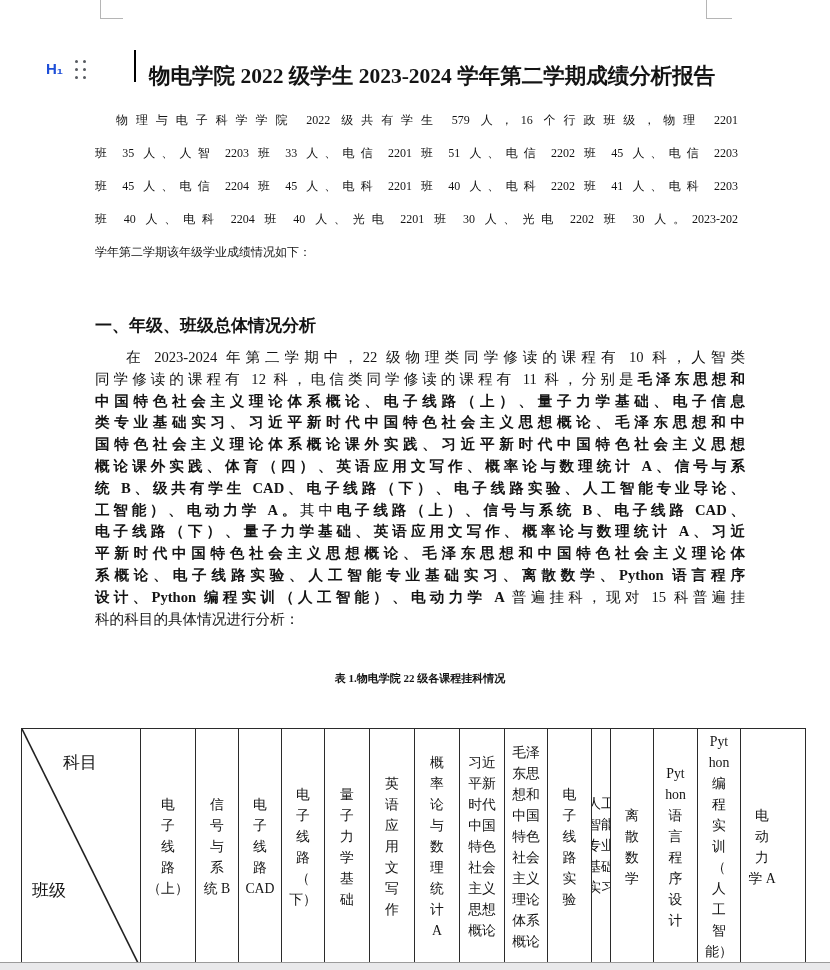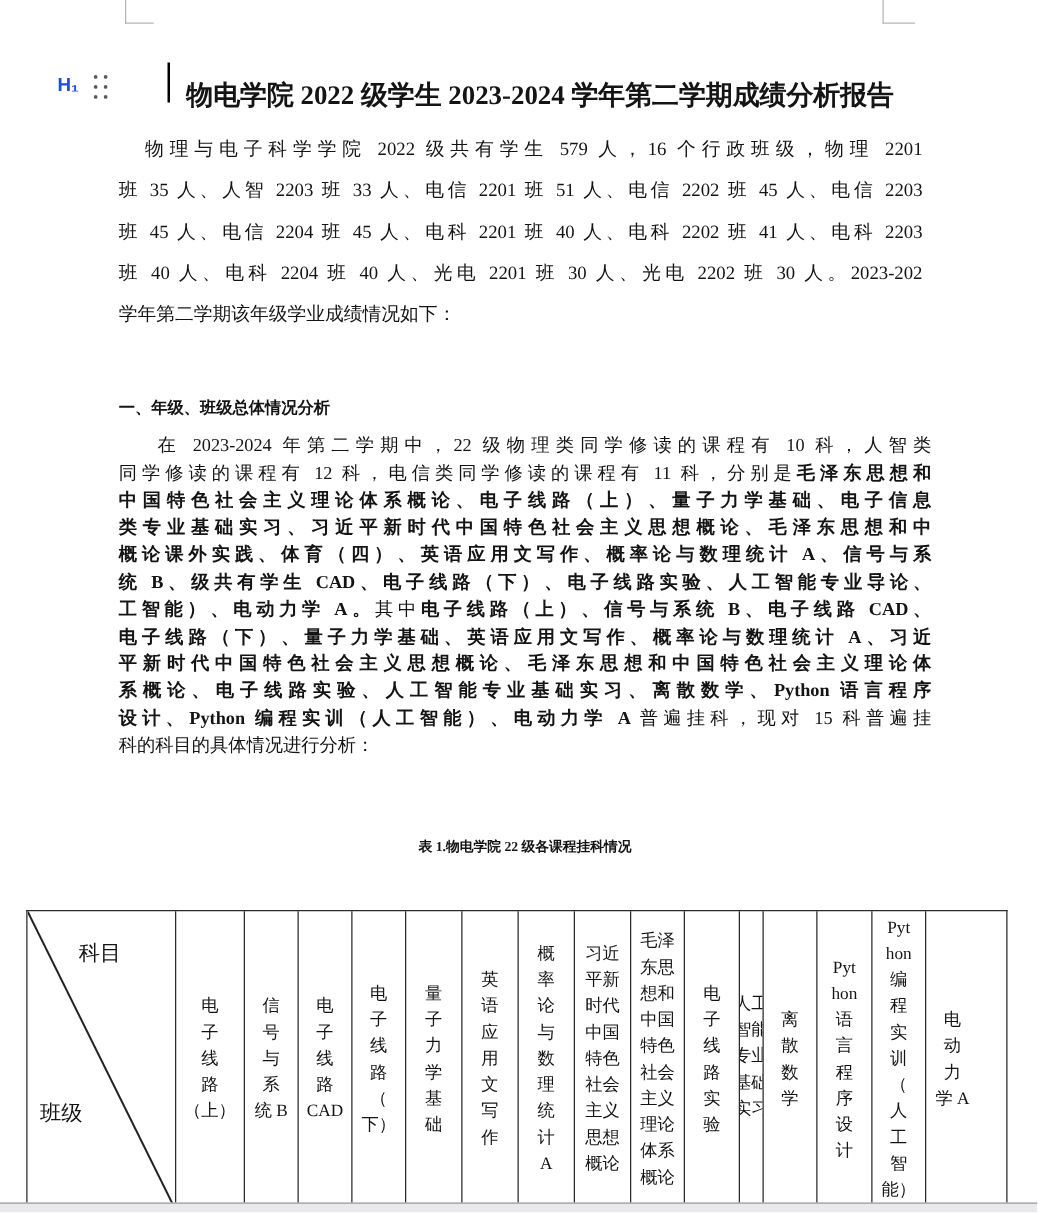--- a/index.html
+++ b/index.html
@@ -19,22 +19,22 @@
   }
   .drag-dots{position:absolute;left:75px;top:60px;display:grid;grid-template-columns:4px 4px;grid-auto-rows:4px;gap:4px;}
   .drag-dots i{width:3px;height:3px;border-radius:50%;background:#565a60;}
   .caret{position:absolute;left:134px;top:50px;width:2px;height:32px;background:#000;}
   
   .doc-title{
     position:absolute;left:137px;top:46px;width:620px;
     font-size:21.5px;font-weight:bold;line-height:36px;white-space:nowrap;
   }
   
-  .para1{position:absolute;left:95px;top:104px;width:643px;font-size:15px;line-height:33px;}
-  .sec-heading{position:absolute;left:95px;top:313px;width:650px;font-size:13px;font-weight:bold;line-height:26px;}
+  .para1{position:absolute;left:95px;top:104px;width:643px;font-size:12px;line-height:33px;}
+  .sec-heading{position:absolute;left:95px;top:313px;width:650px;font-size:17px;font-weight:bold;line-height:26px;}
   .para2{position:absolute;left:95px;top:347px;width:650px;font-size:14.6px;line-height:21.8px;}
   .jline{text-align:justify;text-align-last:justify;}
   .jline.last{text-align:last;text-align-last:left;}
   .jline.ind1{text-indent:21px;}
   .jline.ind2{text-indent:31px;}
   .jline b{font-weight:bold;}
   .tbl-caption{position:absolute;left:95px;top:666px;width:650px;text-align:center;font-size:11px;font-weight:bold;line-height:24px;}
   
   .grade-table{
     position:absolute;left:21px;top:728px;width:785px;height:236px;
@@ -82,20 +82,21 @@
     <div class="jline last">学年第二学期该年级学业成绩情况如下：</div>
   </div>
 
 <div class="sec-heading">一、年级、班级总体情况分析</div>
 
 <div class="para2">
     <div class="jline ind2"><span>在 2023-2024 年第二学期中，22 级物理类同学修读的课程有 10 科，人智类</span></div>
     <div class="jline"><span>同学修读的课程有 12 科，电信类同学修读的课程有 11 科，分别是</span><b>毛泽东思想和</b></div>
     <div class="jline"><b>中国特色社会主义理论体系概论、电子线路（上）、量子力学基础、电子信息</b></div>
     <div class="jline"><b>类专业基础实习、习近平新时代中国特色社会主义思想概论、毛泽东思想和中</b></div>
+    <div class="jline"><b>国特色社会主义理论体系概论课外实践、习近平新时代中国特色社会主义思想</b></div>
     <div class="jline"><b>概论课外实践、体育（四）、英语应用文写作、概率论与数理统计 A、信号与系</b></div>
     <div class="jline"><b>统 B、级共有学生 CAD、电子线路（下）、电子线路实验、人工智能专业导论、</b></div>
     <div class="jline"><b>工智能）、电动力学 A。</b><span>其中</span><b>电子线路（上）、信号与系统 B、电子线路 CAD、</b></div>
     <div class="jline"><b>电子线路（下）、量子力学基础、英语应用文写作、概率论与数理统计 A、习近</b></div>
     <div class="jline"><b>平新时代中国特色社会主义思想概论、毛泽东思想和中国特色社会主义理论体</b></div>
     <div class="jline"><b>系概论、电子线路实验、人工智能专业基础实习、离散数学、Python 语言程序</b></div>
     <div class="jline"><b>设计、Python 编程实训（人工智能）、电动力学 A </b><span>普遍挂科，现对 15 科普遍挂</span></div>
     <div class="jline last"><span>科的科目的具体情况进行分析：</span></div>
   </div>
 

